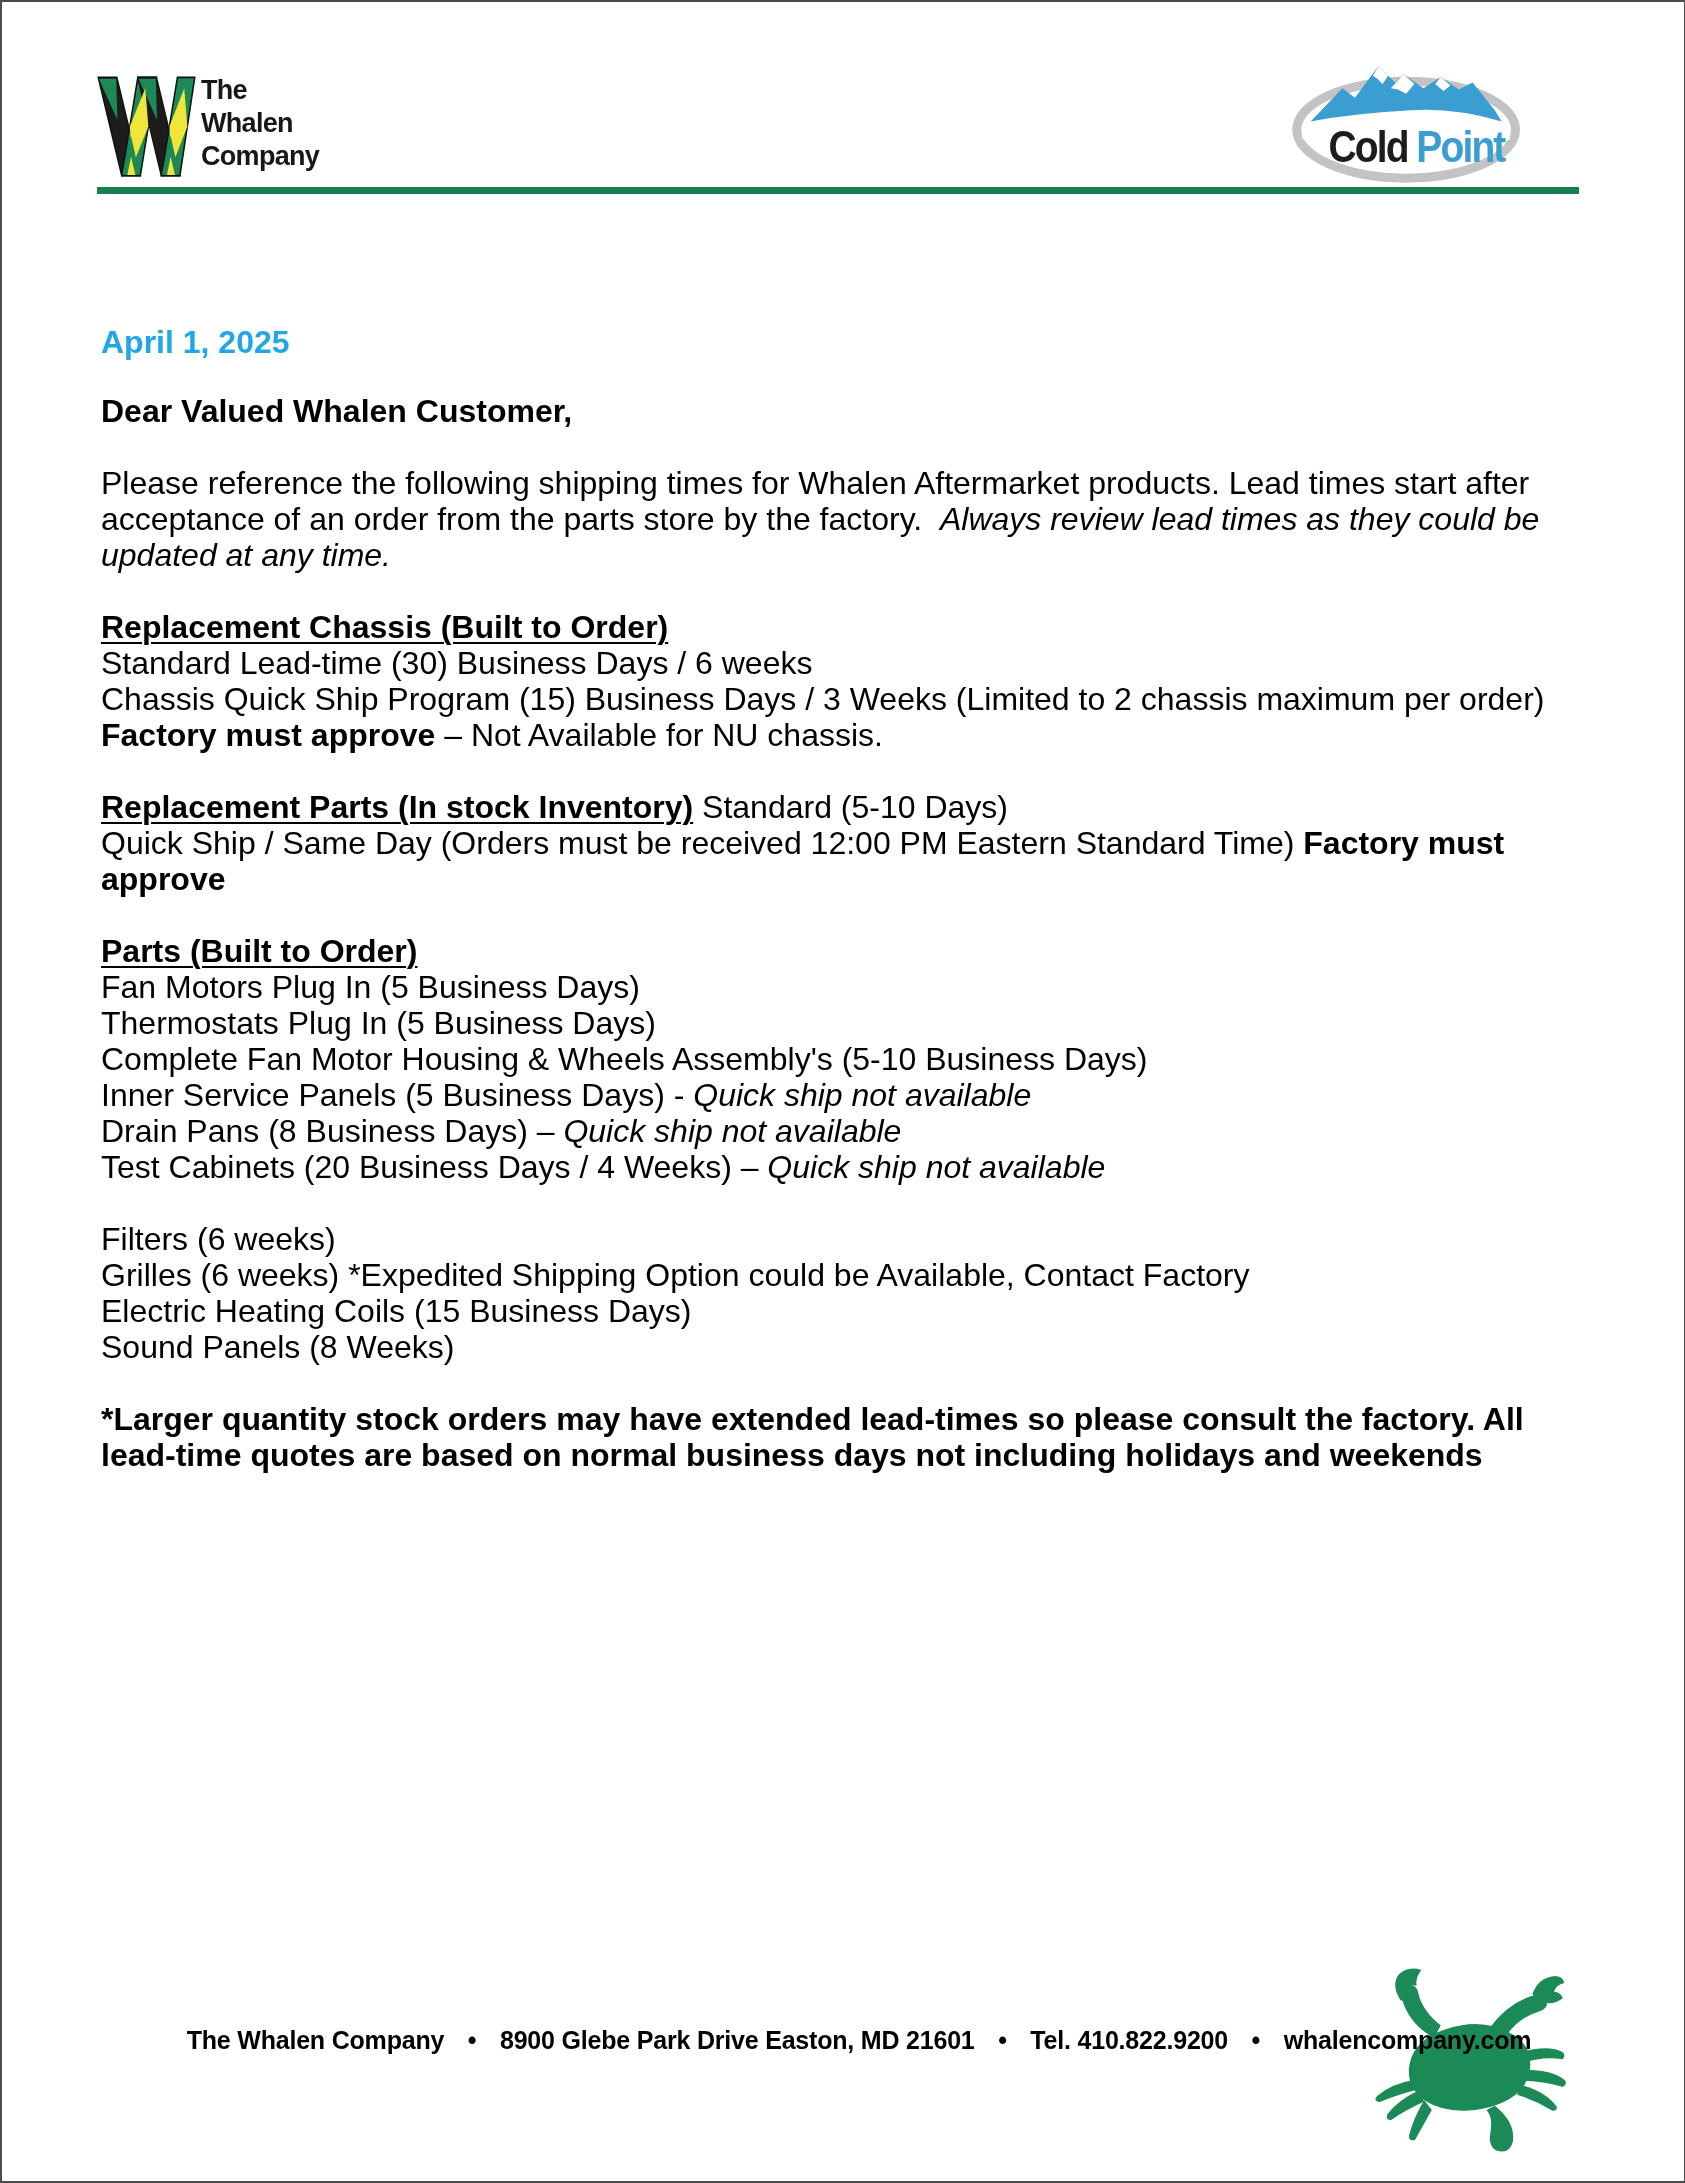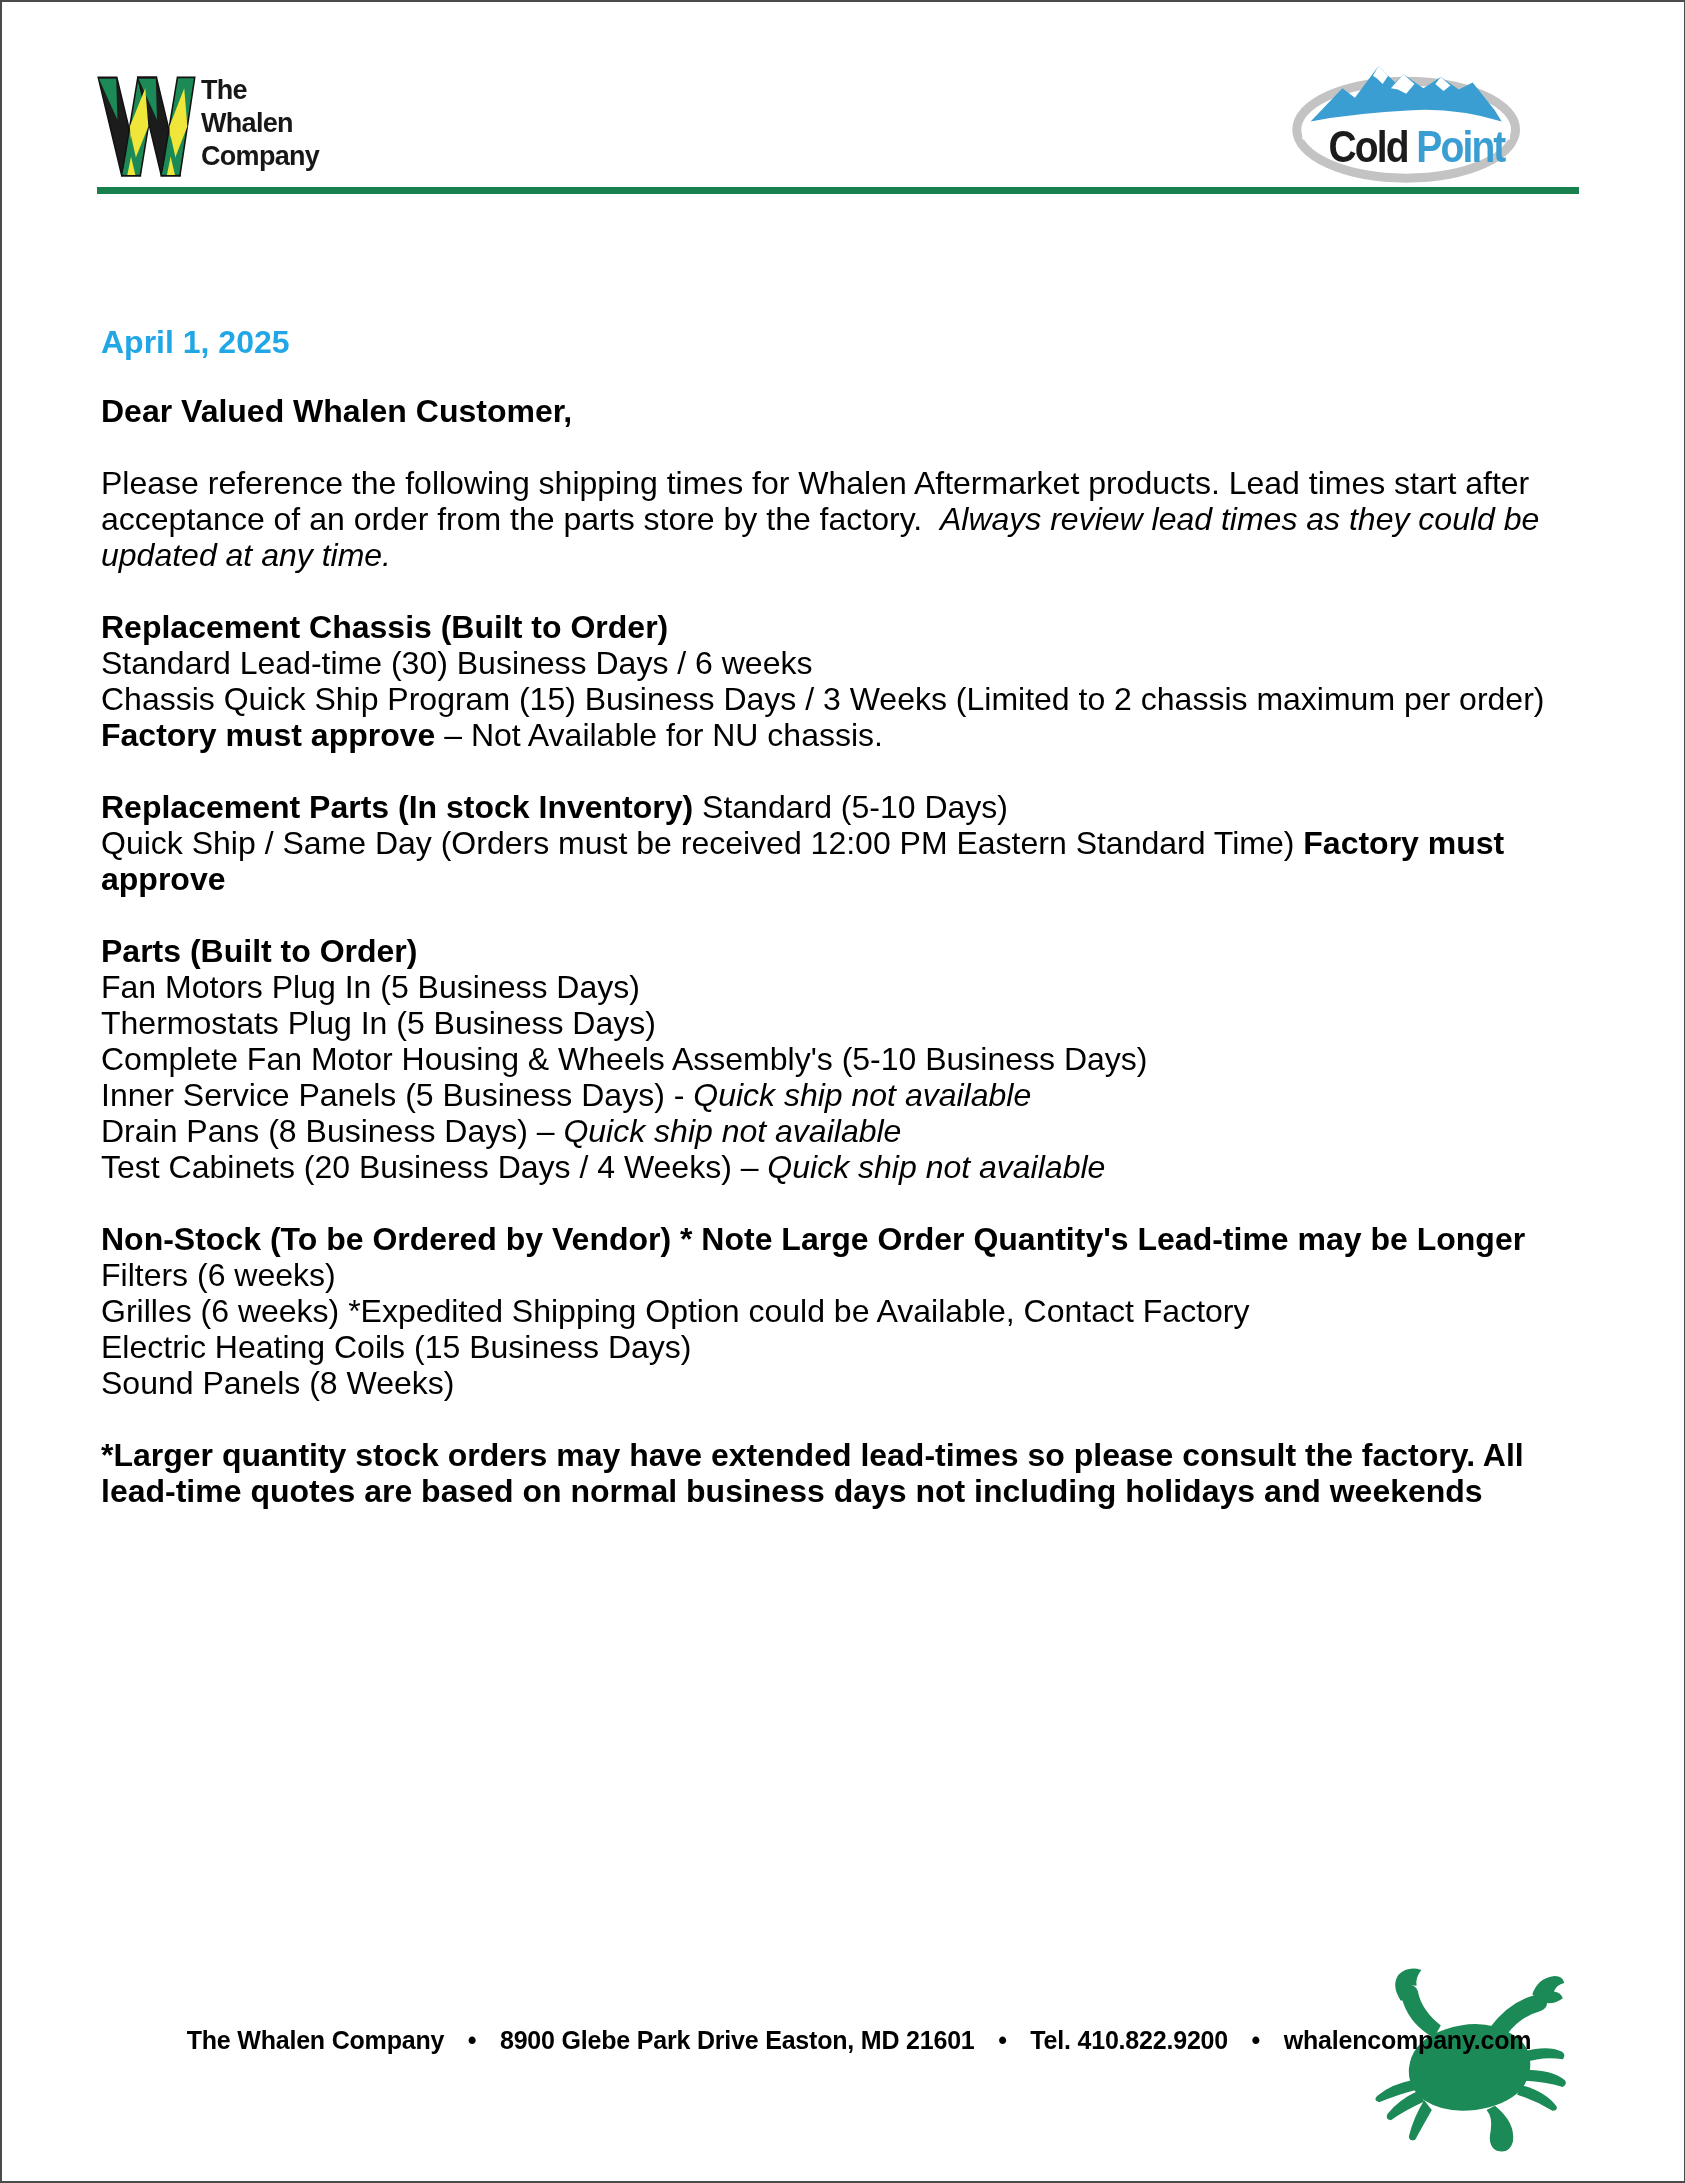--- a/index.html
+++ b/index.html
@@ -32,21 +32,21 @@
 
   
   .body-text {
     position:absolute; left:99px; top:310px; width:1492px;
     font-size:32px; line-height:36px;margin-top:12px;
   }
   .body-text p, .body-text div.block { margin:0 0 36px 0; }
   .date { color:var(--date-blue,#22a7e6); font-weight:bold; margin:0 0 33px 0; }
   .bold { font-weight:bold; }
   .italic { font-style:italic; }
-  .sec-head { font-weight:bold; 
+  .sec-head { font-weight:bold; text-decoration:underline;
               text-decoration-thickness:2.1px; text-underline-offset:4.2px; }
   section { margin:0 0 36px 0; }
 
   
   .crab { position:absolute; left:1357px; top:1961px; z-index:1; }
   .footer {
     position:absolute; left:16px; top:2024px; width:100%;
     text-align:center; font-size:25px; font-weight:bold;
     letter-spacing:-0.2px; z-index:2;
   }
@@ -139,21 +139,20 @@
       <div><span class="sec-head">Parts (Built to Order)</span></div>
       <div><span>Fan Motors Plug In (5 Business Days)</span><span class="italic"></span></div>
       <div><span>Thermostats Plug In (5 Business Days)</span><span class="italic"></span></div>
       <div><span>Complete Fan Motor Housing &amp; Wheels Assembly's (5-10 Business Days)</span><span class="italic"></span></div>
       <div><span>Inner Service Panels (5 Business Days) - </span><span class="italic">Quick ship not available</span></div>
       <div><span>Drain Pans (8 Business Days) – </span><span class="italic">Quick ship not available</span></div>
       <div><span>Test Cabinets (20 Business Days / 4 Weeks) – </span><span class="italic">Quick ship not available</span></div>
     </section>
 
     <section>
-      <div><span class="sec-head">Non-Stock (To be Ordered by Vendor) * Note Large Order Quantity's Lead-time may be Longer</span></div>
       <div>Filters (6 weeks)</div>
       <div>Grilles (6 weeks) *Expedited Shipping Option could be Available, Contact Factory</div>
       <div>Electric Heating Coils (15 Business Days)</div>
       <div>Sound Panels (8 Weeks)</div>
     </section>
 
     <p class="bold">*Larger quantity stock orders may have extended lead-times so please consult the factory. All lead-time quotes are based on normal business days not including holidays and weekends</p>
 
   </main>
 

